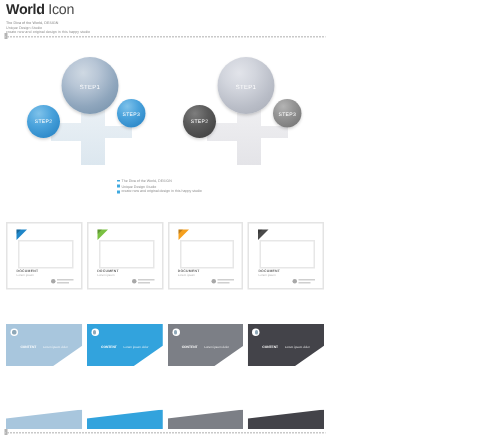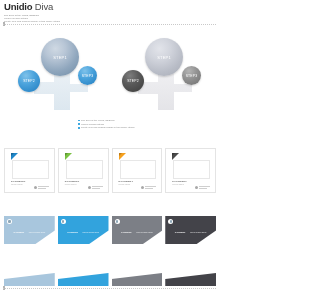--- a/index.html
+++ b/index.html
@@ -341,21 +341,21 @@
     clip-path: polygon(0% 46%, 100% 0%, 100% 100%, 0% 100%);
   }
 </style>
 </head>
 <body>
 
 <div id="page">
 
   <div class="header">
     <div class="title">
-      <span class="brand">Unidio</span><span>&nbsp;</span><span class="suffix">Diva</span>
+      <span class="brand">World</span><span>&nbsp;</span><span class="suffix">Icon</span>
     </div>
     <div class="subtitle">
       <div class="line first">The Diva of the World, DESIGN</div>
       <div class="line">Unique Design Studio</div>
       <div class="line">create new and original design in this happy studio</div>
     </div>
   </div>
 
   <div class="rule-cap top"></div>
   <div class="dotted-rule rule-top"></div>

